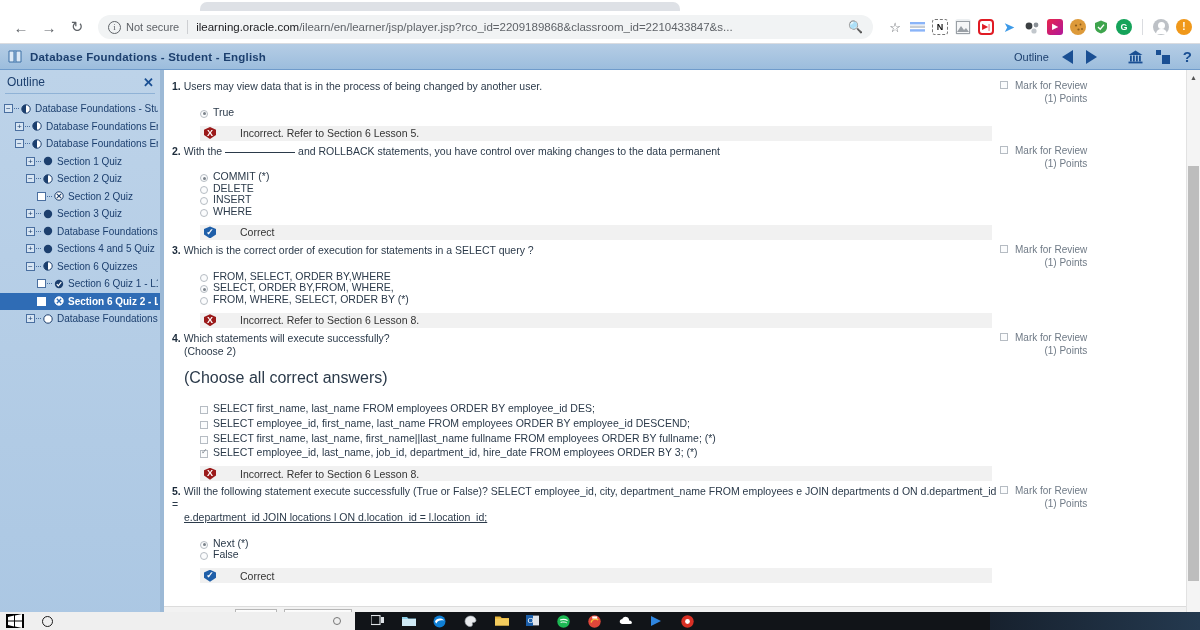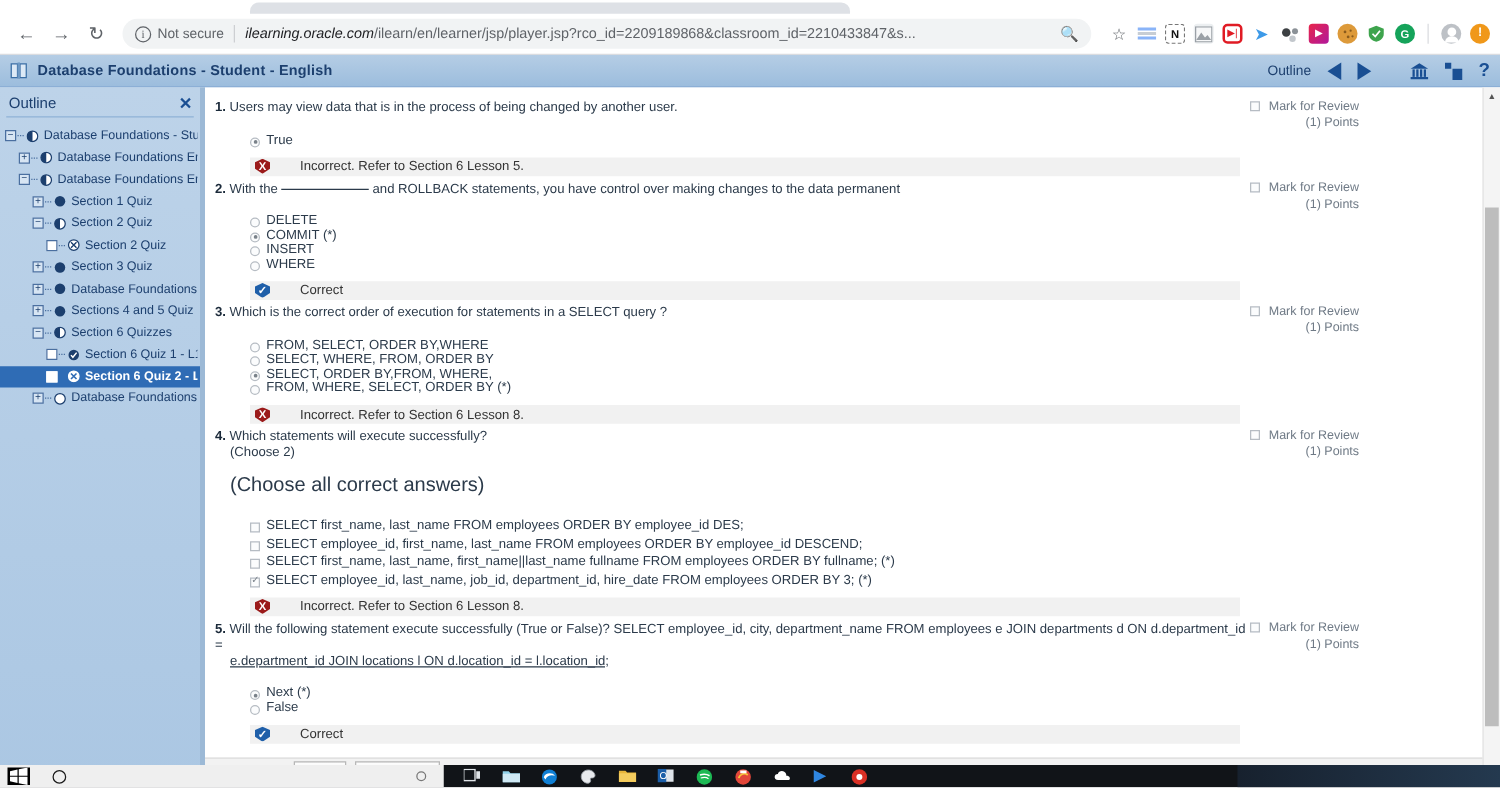--- a/index.html
+++ b/index.html
@@ -38,21 +38,21 @@
     display:flex;align-items:center;justify-content:center;
     font-size:9px;color:#5f6368;font-family:"Liberation Serif",serif;
     flex:0 0 auto; margin-right:5px;
   }
   .omni-notsecure { font-size:11px; color:#5f6368; white-space:nowrap; flex:0 0 auto;}
   .omni-sep { width:1px;height:14px;background:#cdcfd2; margin:0 8px; flex:0 0 auto;}
   .omni-url {
     font-size:11.5px; color:#5f6368; white-space:nowrap; overflow:hidden;
     text-overflow:clip; flex:1 1 auto; min-width:0;
   }
-  .omni-url b { color:#202124; font-weight:normal;font-style:italic; }
+  .omni-url b { color:#202124; font-weight:normal; }
   .omni-zoom {
     flex:0 0 auto; margin-left:6px; color:#5f6368; font-size:12px;
   }
   .omni-star { flex:0 0 auto; margin-left:8px; color:#5f6368; font-size:13px; }
 
   .ext-bar { display:flex; align-items:center; gap:7px; padding-left:6px; flex:0 0 auto; }
   .ext { width:16px;height:16px;border-radius:3px;display:flex;align-items:center;justify-content:center;
          font-size:9px;color:#fff;line-height:1; flex:0 0 auto; }
   .ext-sep { width:1px;height:16px;background:#dadce0; margin:0 3px; }
   .ext-avatar { width:16px;height:16px;border-radius:50%;background:#bdc1c6; position:relative; }
@@ -467,26 +467,26 @@
                 </div>
               </div>
             </div>
           </div>
           <div class="q">
             <div class="qrow">
               <div class="qmain">
                 <div class="qtext"><span class="qnum">2.</span> <span>With the</span> <span class="blank"></span> <span>and ROLLBACK statements, you have control over making changes to the data permanent</span></div>
                 <div class="opts">
                   <div class="opt">
+                    <span class="radio on"></span>
+                    <span>COMMIT (*)</span>
+                  </div>
+                  <div class="opt">
                     <span class="radio"></span>
                     <span>DELETE</span>
-                  </div>
-                  <div class="opt">
-                    <span class="radio on"></span>
-                    <span>COMMIT (*)</span>
                   </div>
                   <div class="opt">
                     <span class="radio"></span>
                     <span>INSERT</span>
                   </div>
                   <div class="opt">
                     <span class="radio"></span>
                     <span>WHERE</span>
                   </div>
                 </div>
@@ -504,24 +504,20 @@
             </div>
           </div>
           <div class="q">
             <div class="qrow">
               <div class="qmain">
                 <div class="qtext"><span class="qnum">3.</span> <span>Which is the correct order of execution for statements in a SELECT query ?</span></div>
                 <div class="opts">
                   <div class="opt">
                     <span class="radio"></span>
                     <span>FROM, SELECT, ORDER BY,WHERE</span>
-                  </div>
-                  <div class="opt">
-                    <span class="radio"></span>
-                    <span>SELECT, WHERE, FROM, ORDER BY</span>
                   </div>
                   <div class="opt">
                     <span class="radio on"></span>
                     <span>SELECT, ORDER BY,FROM, WHERE,</span>
                   </div>
                   <div class="opt">
                     <span class="radio"></span>
                     <span>FROM, WHERE, SELECT, ORDER BY (*)</span>
                   </div>
                 </div>

